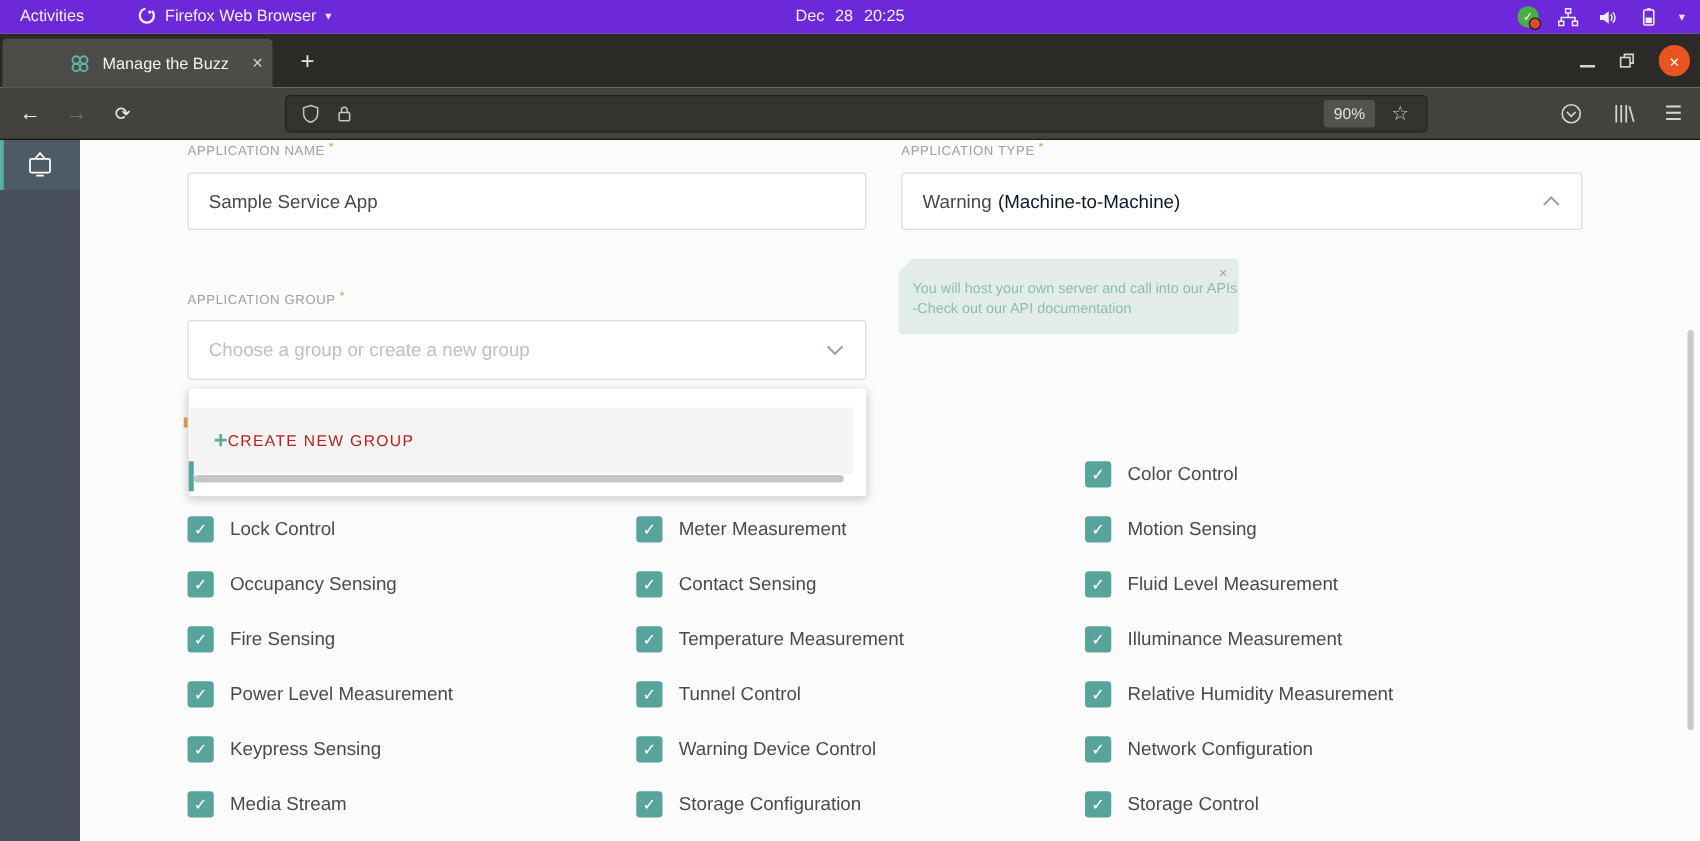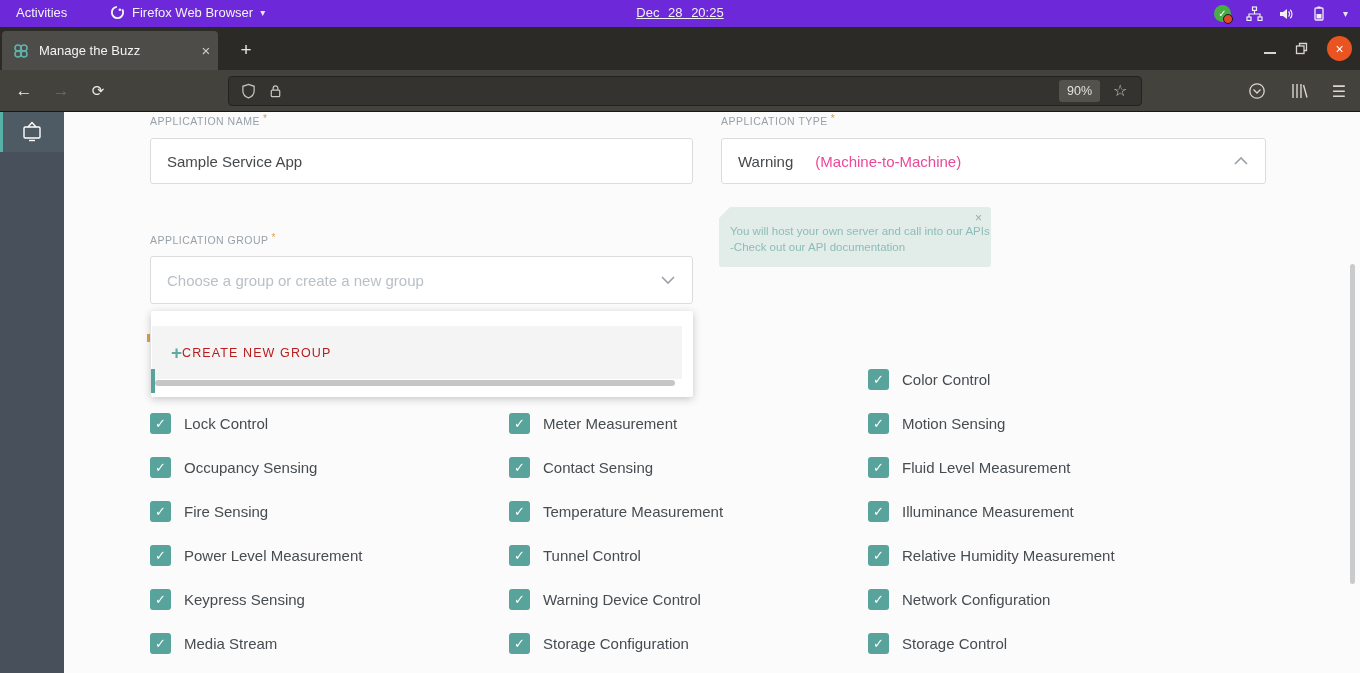--- a/index.html
+++ b/index.html
@@ -4,29 +4,29 @@
 <style>
   * { margin:0; padding:0; box-sizing:border-box; }
   html,body { width:1360px; height:673px; }
   body { font-family:"Liberation Sans", sans-serif; background:#000; }
   #screen { position:relative; width:1360px; height:673px; overflow:hidden; background:#fbfbfb; }
 
   
   #topbar { position:absolute; left:0; top:0; width:1360px; height:27px; background:#6d28d9; color:#f2f2f2; font-size:13px; }
   .tb-activities { position:absolute; left:16px; top:5px; cursor:default; }
   .tb-appmenu { position:absolute; left:110px; top:5px; display:flex; align-items:center; gap:7px; }
-  .tb-clock { position:absolute; left:50%; transform:translateX(-50%); top:5px; word-spacing:5px;text-decoration:underline; }
+  .tb-clock { position:absolute; left:50%; transform:translateX(-50%); top:5px; word-spacing:5px; }
   .tb-right { position:absolute; right:12px; top:0; height:27px; display:flex; align-items:center; gap:15px; }
   .ico-green { position:relative; width:17px; height:17px; border-radius:50%; background:#49ad46; color:#fff; font-size:10px; display:flex; align-items:center; justify-content:center; }
   .ico-green::after { content:""; position:absolute; right:-2px; bottom:-2px; width:8px; height:8px; border-radius:50%; background:#e0482e; border:1px solid #1b1b1b; }
   .tb-caret { font-size:10px; color:#e8e8e8; }
 
   
   #tabbar { position:absolute; left:0; top:27px; width:1360px; height:43px; background:#2b2a27; }
-  .tab { position:absolute; left:2px; top:4px; width:216px; height:39px; background:#4e4c48; border-radius:4px 4px 0 0; display:flex; align-items:center; }
+  .tab { position:absolute; left:2px; top:4px; width:216px; height:39px; background:#4e4c48; border-radius:4px 4px 0 0; display:flex; align-items:center;padding-left:43px; }
   .tab-title { color:#f3f3f3; font-size:13px; margin-left:10px; flex:1; white-space:nowrap; overflow:hidden; }
   .tab-favicon { margin-left:11px; display:flex; }
   .tab-close { color:#cfcfcf; font-size:15px; width:24px; text-align:center; cursor:default; }
   .newtab-btn { position:absolute; left:232px; top:9px; width:28px; height:28px; color:#e6e6e6; font-size:19px; display:flex; align-items:center; justify-content:center; border-radius:4px; }
   .win-controls { position:absolute; right:8px; top:0; height:43px; display:flex; align-items:center; gap:19px; }
   .wc-min { width:12px; height:2px; background:#d8d5d0; margin-top:8px; }
   .wc-close { width:25px; height:25px; border-radius:50%; background:#e95420; color:#fff; font-size:14px; display:flex; align-items:center; justify-content:center; }
 
   
   #navbar { position:absolute; left:0; top:70px; width:1360px; height:42px; background:#44423d; border-bottom:1px solid #191816; }
@@ -50,21 +50,21 @@
   .side-item::before { content:""; position:absolute; left:0; top:0; width:3px; height:40px; background:#58b1a7; }
 
   .fld-label { position:absolute; font-size:10.5px; letter-spacing:.5px; color:#98a1a9; }
   .req { color:#d6a254; font-size:10px; vertical-align:3px; margin-left:3px; }
   .obscured-frag { position:absolute; left:147px; top:222px; width:3px; height:8px; background:#dca14f; }
 
   .text-input { position:absolute; left:150px; top:26px; width:543px; height:46px; background:#fff; border:1px solid #dcdcdc; border-radius:3px; font-family:"Liberation Sans", sans-serif; font-size:15px; color:#46494c; padding:0 16px; outline:none; }
   .select-box { position:absolute; background:#fff; border:1px solid #dcdcdc; border-radius:3px; display:flex; align-items:center; padding:0 16px; font-size:15px; }
   .sel-type { left:721px; top:26px; width:545px; height:46px; }
   .sel-group { left:150px; top:144px; width:543px; height:48px; }
-  .sel-main { color:#46494c; } .sel-note { color:#ec4899; margin-left:22px; } .sel-ph { color:#b9c0c6; }
+  .sel-main { color:#46494c; } .sel-note { color:#0f172a; margin-left:5px; } .sel-ph { color:#b9c0c6; }
   .sel-chev { position:absolute; right:16px; top:50%; transform:translateY(-50%); display:flex; }
 
   .tooltip { position:absolute; left:719px; top:95px; width:272px; height:60px; background:#e2edea; border-radius:3px; font-size:11.5px; color:#8dbcb6; }
   .tooltip::before { content:""; position:absolute; left:0; top:0; border-top:11px solid #fbfbfb; border-right:11px solid transparent; }
   .tt-close { position:absolute; right:9px; top:4px; color:#9fa6a6; font-size:12px; }
   .tt-l1 { position:absolute; left:11px; top:18px; white-space:nowrap; }
   .tt-l2 { position:absolute; left:11px; top:34px; white-space:nowrap; }
 
   .dd-panel { position:absolute; left:151px; top:199px; width:542px; height:86px; background:#fff; border-radius:2px; box-shadow:0 2px 8px rgba(0,0,0,.22); z-index:5; }
   .dd-row { position:absolute; left:1px; top:15px; width:530px; height:53px; background:#f4f4f4; display:flex; align-items:center; }

